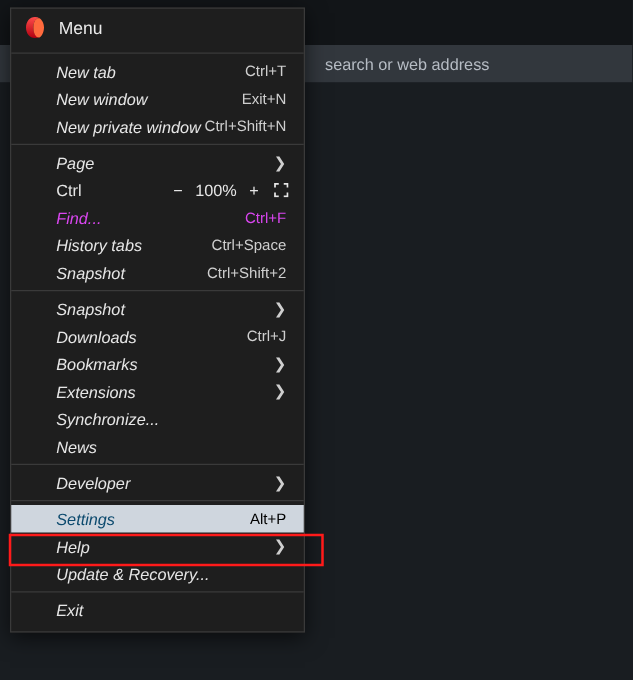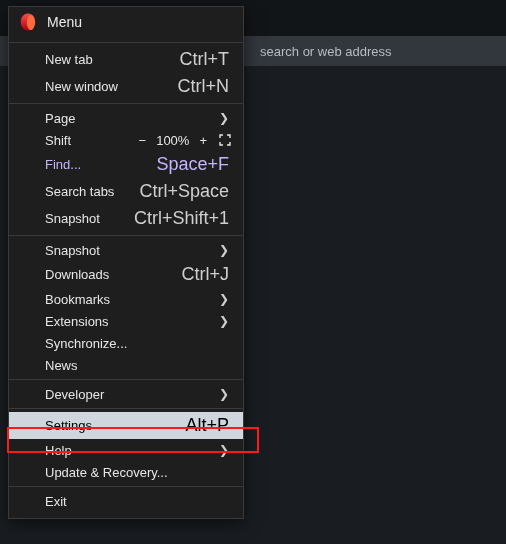--- a/index.html
+++ b/index.html
@@ -62,43 +62,43 @@
     margin: 3px 0;
   }
   .item {
     display: flex;
     align-items: center;
     padding: 3px 14px 3px 36px;
     min-height: 22px;
     cursor: default;
     position: relative;
   }
-  .item .label { flex: 1; color: #e6e6e6; }
-  .item .shortcut { color: #cfcfcf; font-size: 18px; }
+  .item .label { flex: 1; color: #e6e6e6; font-style: italic; }
+  .item .shortcut { color: #cfcfcf; font-size: 12px; }
   .item.disabled .label,
-  .item.disabled .shortcut { color: #c4b5fd; }
+  .item.disabled .shortcut { color: #d946ef; }
   .chev {
     color: #cfcfcf;
     font-size: 12px;
     margin-left: auto;
   }
   .zoom-row {
     display: flex;
     align-items: center;
     padding: 3px 10px 3px 36px;
     min-height: 22px;
   }
   .zoom-row .label { flex: 1; }
   .zoom-ctrls { display: flex; align-items: center; gap: 8px; color: #e6e6e6; }
   .zoom-ctrls .btn { cursor: pointer; padding: 0 2px; }
   .fullscreen-icon svg { display: block; }
   .highlighted {
     background: #cfd6de;
   }
-  .highlighted .label { color: #000000; }
+  .highlighted .label { color: #0c4a6e; }
   .highlighted .shortcut { color: #000000; }
   .highlight-box {
     position: absolute;
     border: 2px solid #ff1a1a;
     pointer-events: none;
   }
 </style>
 </head>
 <body>
 
@@ -125,53 +125,57 @@
     <span class="menu-title">Menu</span>
   </div>
   <div class="sep"></div>
 
   <div class="item">
     <span class="label">New tab</span>
     <span class="shortcut">Ctrl+T</span>
   </div>
   <div class="item">
     <span class="label">New window</span>
-    <span class="shortcut">Ctrl+N</span>
+    <span class="shortcut">Exit+N</span>
+  </div>
+  <div class="item">
+    <span class="label">New private window</span>
+    <span class="shortcut">Ctrl+Shift+N</span>
   </div>
 
   <div class="sep"></div>
 
   <div class="item">
     <span class="label">Page</span>
     <span class="chev">❯</span>
   </div>
   <div class="zoom-row">
-    <span class="label">Shift</span>
+    <span class="label">Ctrl</span>
     <div class="zoom-ctrls">
       <span class="btn">−</span>
       <span>100%</span>
       <span class="btn">+</span>
       <span class="btn fullscreen-icon">
         <svg width="12" height="12" viewBox="0 0 12 12" stroke="#e6e6e6" stroke-width="1.4" fill="none">
           <path d="M1 4V1h3M11 4V1H8M1 8v3h3M11 8v3H8"></path>
         </svg>
       </span>
     </div>
   </div>
   <div class="item disabled">
     <span class="label">Find...</span>
-    <span class="shortcut">Space+F</span>
-  </div>
-  <div class="item">
-    <span class="label">Search tabs</span>
+    <span class="shortcut">Ctrl+F</span>
+  </div>
+  <div class="item">
+    <span class="label">History tabs</span>
     <span class="shortcut">Ctrl+Space</span>
   </div>
   <div class="item">
     <span class="label">Snapshot</span>
-    <span class="shortcut">Ctrl+Shift+1</span>
+    <span class="shortcut">Ctrl+Shift+2</span>
   </div>
 
   <div class="sep"></div>
 
   <div class="item">
     <span class="label">Snapshot</span>
     <span class="chev">❯</span>
   </div>
   <div class="item">
     <span class="label">Downloads</span>

